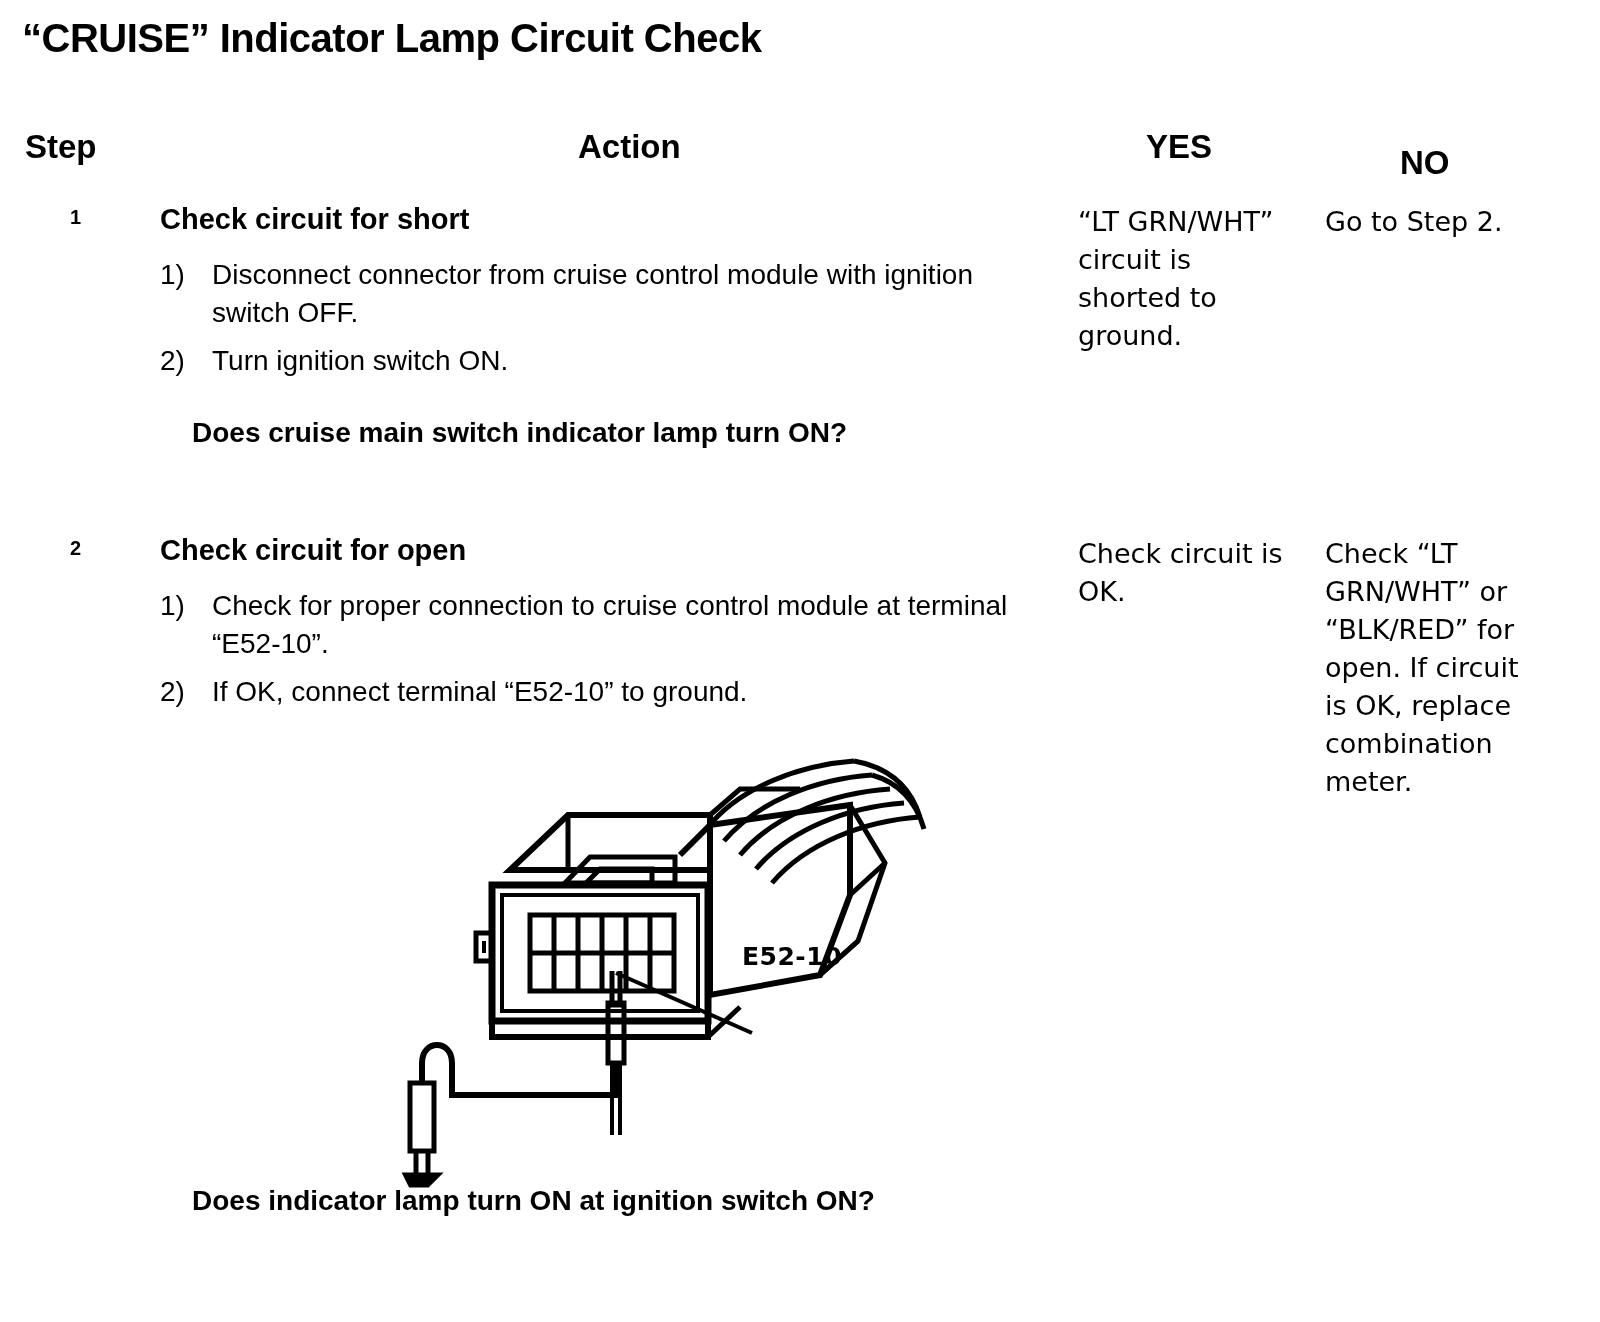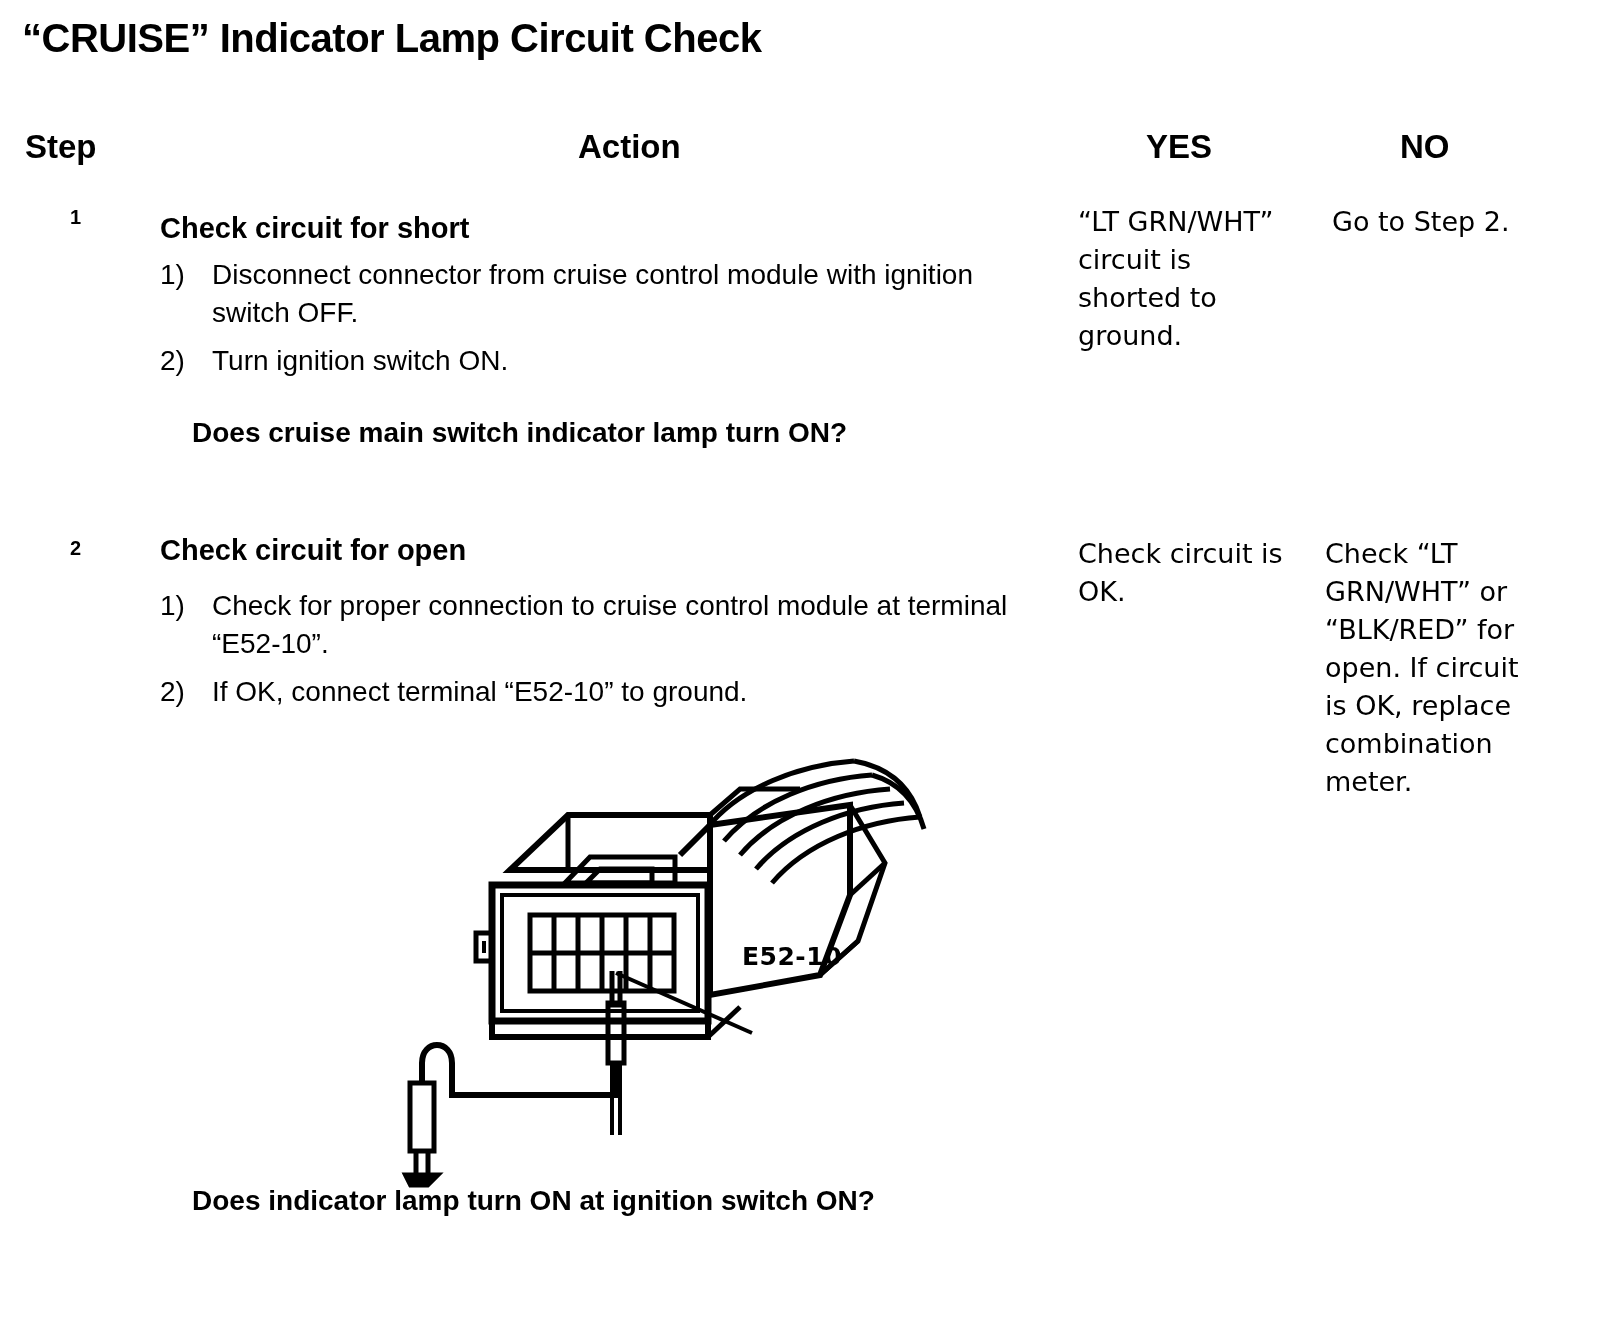--- a/index.html
+++ b/index.html
@@ -29,21 +29,21 @@
 
   
   .col-header {
     position: absolute;
     font-size: 33px;
     font-weight: bold;
   }
   #header-step   { left: 25px;  top: 128px; }
   #header-action { left: 530px; top: 128px; margin-left: 48px; }
   #header-yes    { left: 1146px; top: 128px; }
-  #header-no     { left: 1400px; top: 128px; }
+  #header-no     { left: 1400px; top: 144px; }
 
   
   .step-num {
     position: absolute;
     font-size: 20px;
     font-weight: bold;
   }
   .action-title {
     position: absolute;
     font-size: 29px;
@@ -76,21 +76,21 @@
   }
 
   
   .result-cell {
     position: absolute;
     font-size: 27px;
     line-height: 38px;
     font-family: "DejaVu Sans", sans-serif;
   }
   #yes-1 { left: 1078px; top: 203px; width: 215px; }
-  #no-1  { left: 1325px; top: 203px; width: 250px; margin-left: 7px; }
+  #no-1  { left: 1325px; top: 203px; width: 250px; }
   #yes-2 { left: 1078px; top: 535px; width: 215px; }
   #no-2  { left: 1325px; top: 535px; width: 215px; }
 
   
   #connector-diagram {
     position: absolute;
     left: 380px;
     top: 745px;
     width: 560px;
     height: 410px;
@@ -113,21 +113,21 @@
 
 <div id="page-title">“CRUISE” Indicator Lamp Circuit Check</div>
 
 <div class="col-header" id="header-step">Step</div>
 <div class="col-header" id="header-action">Action</div>
 <div class="col-header" id="header-yes">YES</div>
 <div class="col-header" id="header-no">NO</div>
 
 <div class="step-num" style="left:70px; top:206px;">1</div>
 
-<div class="action-title" style="left:160px; top:212px;">Check circuit for short</div>
+<div class="action-title" style="left:160px; top:203px;">Check circuit for short</div>
 
 <div class="sub-list" style="left:160px; top:256px; width:860px;">
   <div class="sub-item">
     <span class="sub-marker">1)</span>
     <span class="sub-text">Disconnect connector from cruise control module with ignition switch OFF.</span>
   </div>
   <div class="sub-item">
     <span class="sub-marker">2)</span>
     <span class="sub-text">Turn ignition switch ON.</span>
   </div>

